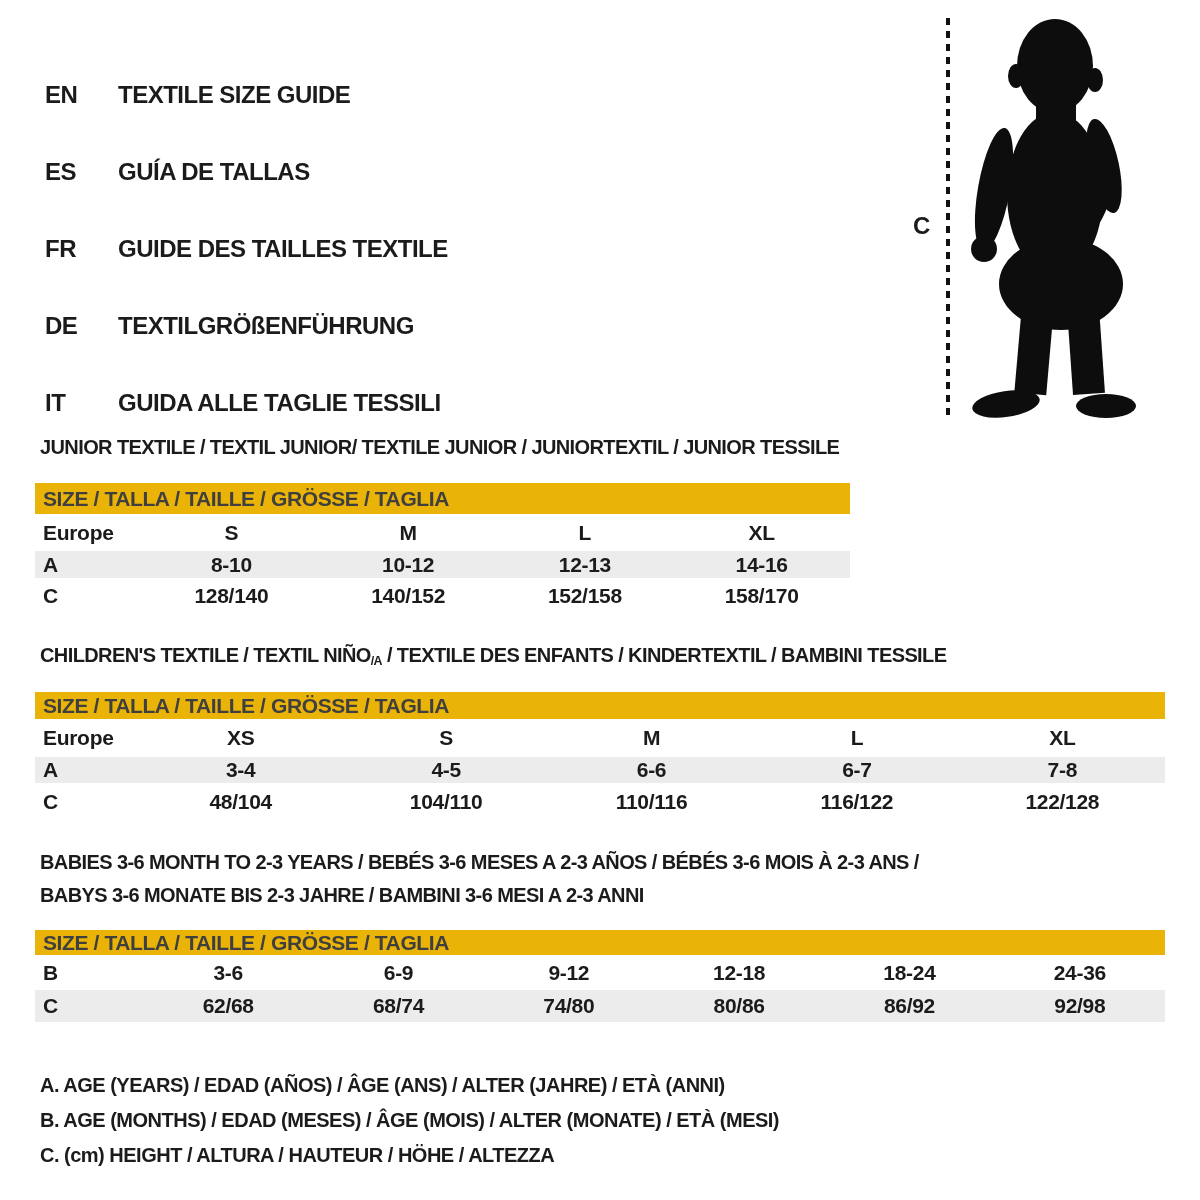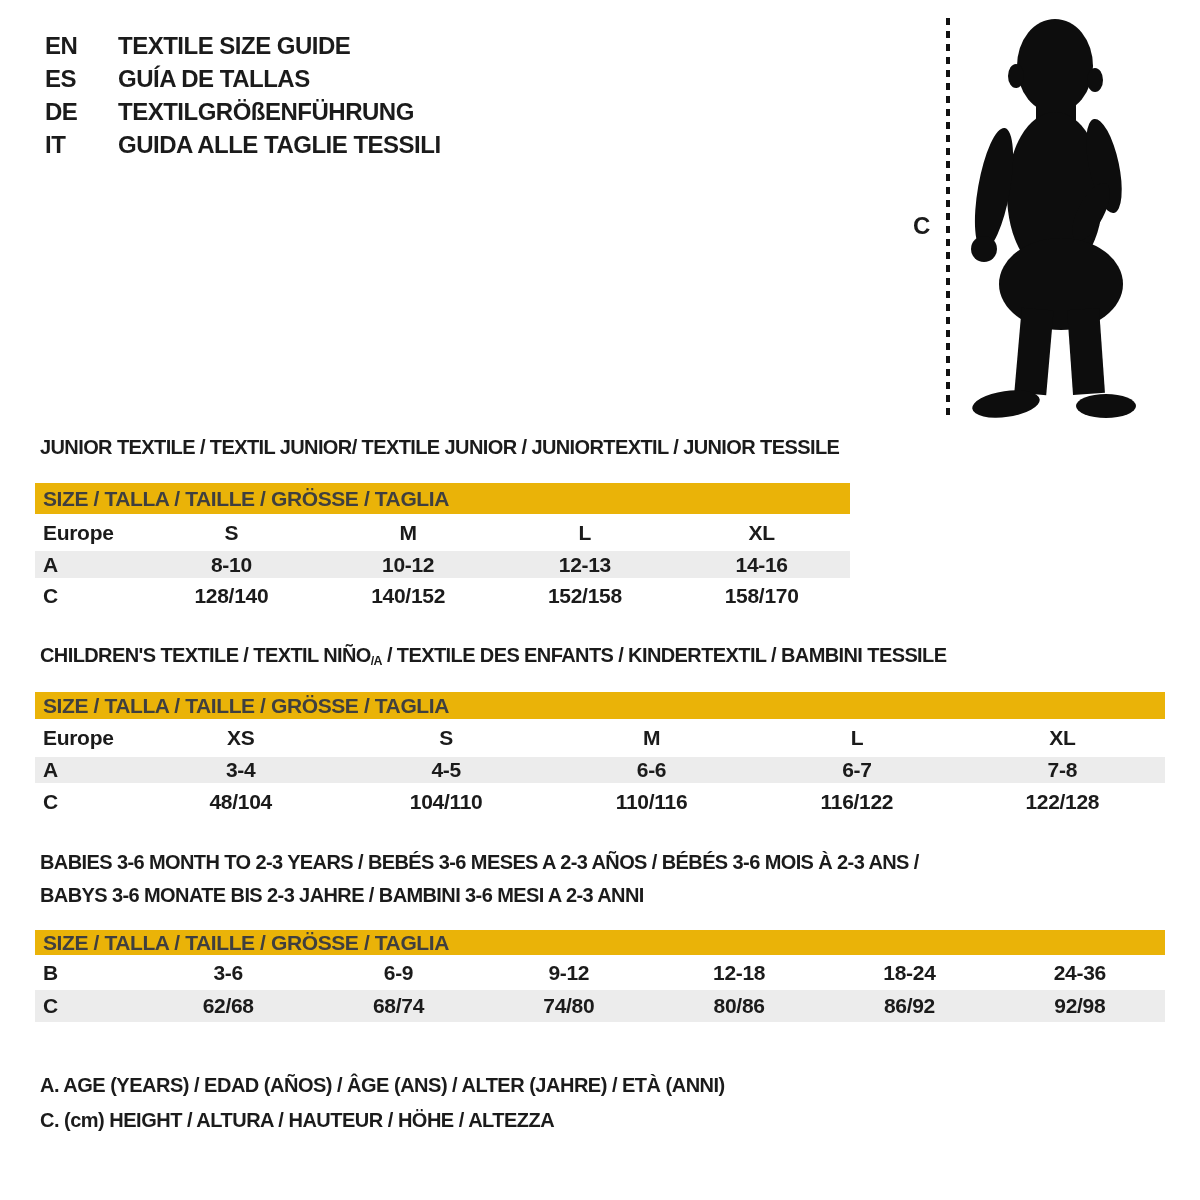--- a/index.html
+++ b/index.html
@@ -1,20 +1,20 @@
 <!DOCTYPE html>
 <html><head>
 <meta charset="utf-8">
 <style>
   html,body{margin:0;padding:0;background:#fff;}
   .page{position:relative;width:1200px;height:1200px;background:#ffffff;overflow:hidden;
         font-family:"Liberation Sans",sans-serif;color:#1b1b1b;}
   
   .langs{position:absolute;left:45px;top:32px;}
-  .lang-row{display:flex;height:33px;align-items:flex-start;font-size:24px;font-weight:700;letter-spacing:-0.5px;}
+  .lang-row{display:flex;height:33px;align-items:flex-end;font-size:24px;font-weight:700;letter-spacing:-0.5px;margin-top:44px;}
   .lang-code{width:73px;}
   
   .dash-line{position:absolute;left:946px;top:18px;width:4px;height:398px;
              background:repeating-linear-gradient(to bottom,#111 0 7px,transparent 7px 13px);}
   .fig-c{position:absolute;left:913px;top:212px;font-size:24px;font-weight:700;}
   .baby{position:absolute;left:958px;top:14px;width:185px;height:405px;}
   
   .sec-head{position:absolute;left:40px;font-size:20px;font-weight:700;letter-spacing:-0.6px;white-space:nowrap;}
   .sub{font-size:0.62em;vertical-align:-0.28em;}
   
@@ -35,20 +35,24 @@
 <div class="page">
 
   <div class="langs">
     <div class="lang-row">
       <span class="lang-code">EN</span>
       <span>TEXTILE SIZE GUIDE</span>
     </div>
     <div class="lang-row">
       <span class="lang-code">ES</span>
       <span>GUÍA DE TALLAS</span>
+    </div>
+    <div class="lang-row">
+      <span class="lang-code">FR</span>
+      <span>GUIDE DES TAILLES TEXTILE</span>
     </div>
     <div class="lang-row">
       <span class="lang-code">DE</span>
       <span>TEXTILGRÖßENFÜHRUNG</span>
     </div>
     <div class="lang-row">
       <span class="lang-code">IT</span>
       <span>GUIDA ALLE TAGLIE TESSILI</span>
     </div>
   </div>
@@ -148,16 +152,17 @@
       <span class="vcell">68/74</span>
       <span class="vcell">74/80</span>
       <span class="vcell">80/86</span>
       <span class="vcell">86/92</span>
       <span class="vcell">92/98</span>
     </div>
   </div>
 
   <div class="legend">
     <div>A. AGE (YEARS) / EDAD (AÑOS) / ÂGE (ANS) / ALTER (JAHRE) / ETÀ (ANNI)</div>
+    <div>B. AGE (MONTHS) / EDAD (MESES) / ÂGE (MOIS) / ALTER (MONATE) / ETÀ (MESI)</div>
     <div>C. (cm) HEIGHT / ALTURA / HAUTEUR / HÖHE / ALTEZZA</div>
   </div>
 
 </div>
 
 </body></html>

